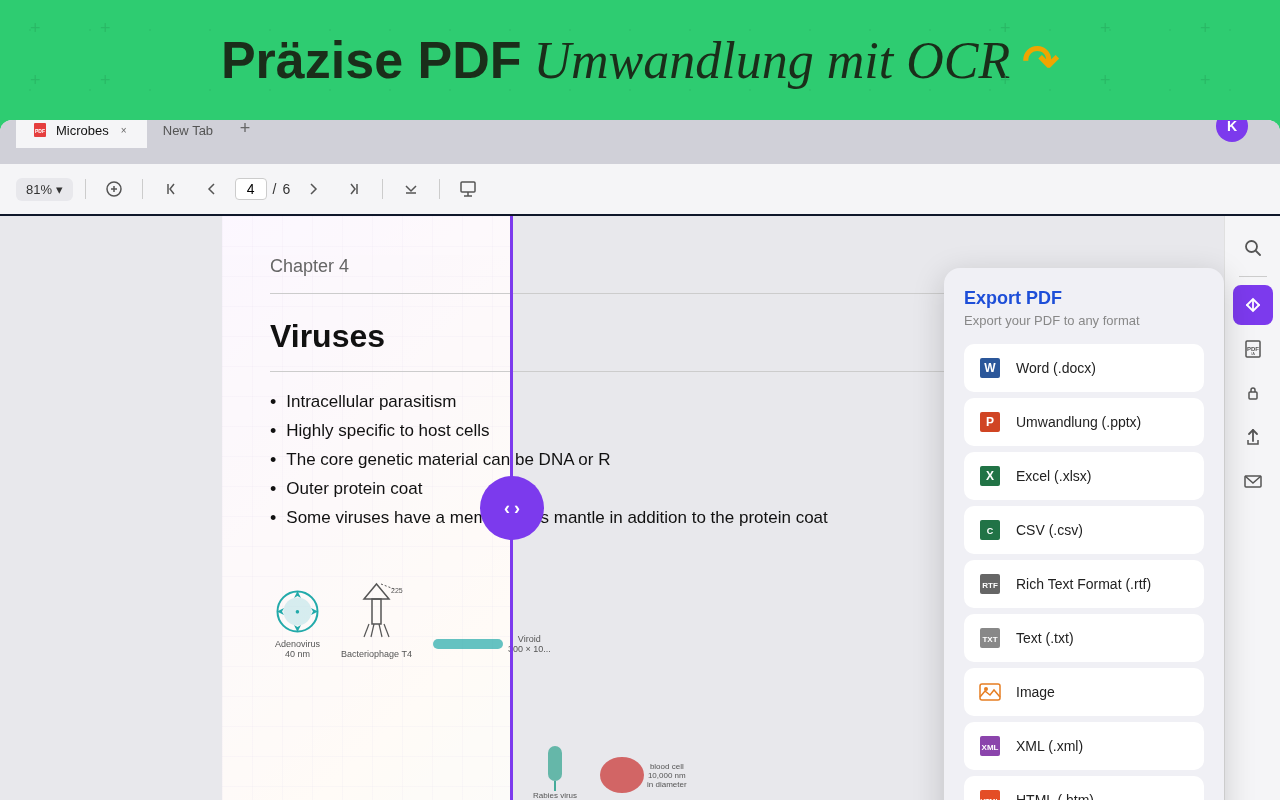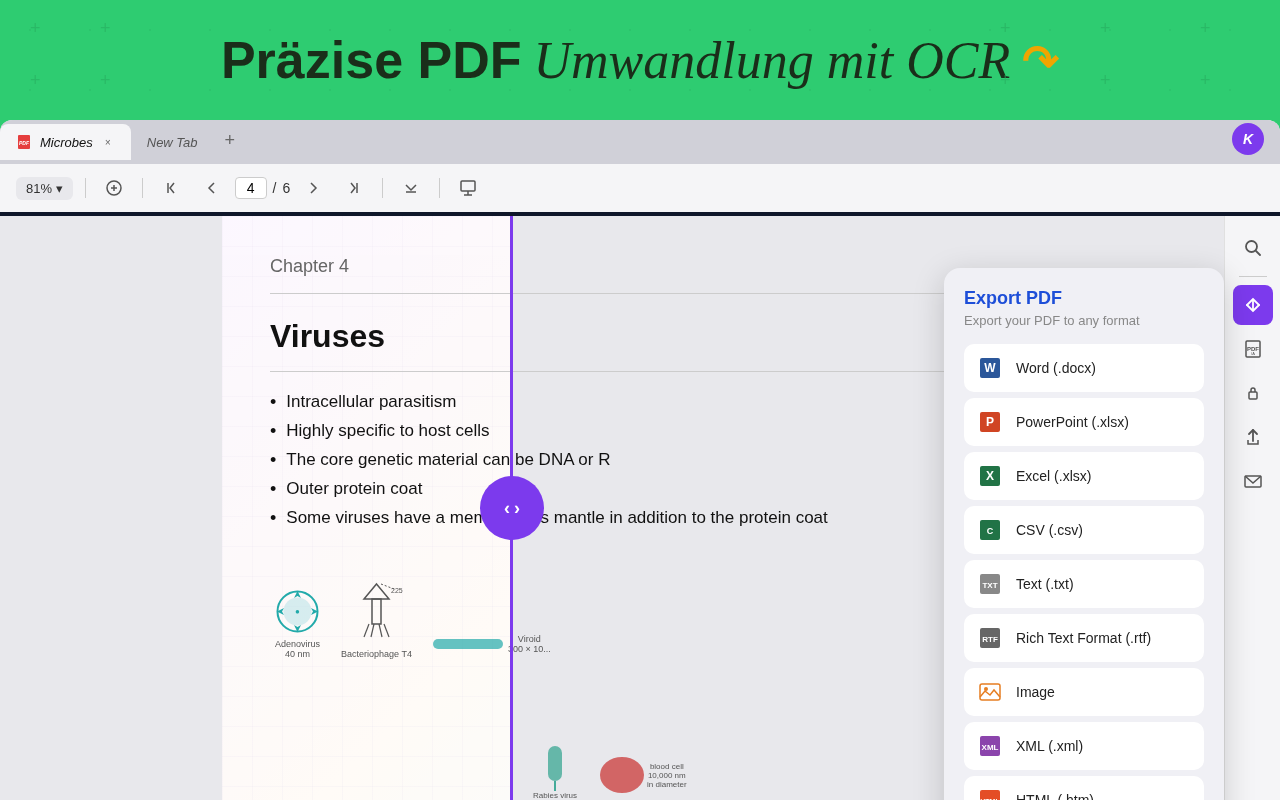--- a/index.html
+++ b/index.html
@@ -61,24 +61,23 @@
       border-radius: 12px 12px 0 0;
       overflow: hidden;
       position: relative;
     }
 
     
     .tab-bar {
       height: 44px;
       background: #d0d0d8;
       display: flex;
-      align-items: center;
-      padding: 0;
-      position: relative;
-      font-style: italic;
+      align-items: flex-end;
+      padding: 16px;
+      position: relative;
     }
     .tab {
       height: 36px;
       display: flex;
       align-items: center;
       padding: 0 16px;
       gap: 8px;
       font-size: 13px;
       color: #333;
       border-radius: 8px 8px 0 0;
@@ -135,21 +134,21 @@
     }
 
     
     .toolbar {
       height: 52px;
       background: #f5f5f7;
       display: flex;
       align-items: center;
       padding: 0 16px;
       gap: 8px;
-      border-bottom: 4px solid #0f172a;
+      border-bottom: 2px solid #0f172a;
     }
     .zoom-btn {
       display: flex;
       align-items: center;
       gap: 4px;
       background: #e8e8ec;
       border-radius: 6px;
       padding: 4px 10px;
       font-size: 13px;
       color: #333;
@@ -650,21 +649,21 @@
         <span>Word (.docx)</span>
       </div>
 
       <div class="export-option">
         <div class="export-icon">
           <svg width="24" height="24" viewBox="0 0 24 24">
             <rect x="2" y="2" width="20" height="20" rx="2" fill="#d04423"></rect>
             <text x="12" y="16" text-anchor="middle" font-size="12" fill="white" font-weight="bold">P</text>
           </svg>
         </div>
-        <span>PowerPoint (.xlsx)</span>
+        <span>Umwandlung (.pptx)</span>
       </div>
 
       <div class="export-option">
         <div class="export-icon">
           <svg width="24" height="24" viewBox="0 0 24 24">
             <rect x="2" y="2" width="20" height="20" rx="2" fill="#217346"></rect>
             <text x="12" y="16" text-anchor="middle" font-size="12" fill="white" font-weight="bold">X</text>
           </svg>
         </div>
         <span>Excel (.xlsx)</span>
@@ -676,35 +675,35 @@
             <rect x="2" y="2" width="20" height="20" rx="2" fill="#217346"></rect>
             <text x="12" y="16" text-anchor="middle" font-size="9" fill="white" font-weight="bold">C</text>
           </svg>
         </div>
         <span>CSV (.csv)</span>
       </div>
 
       <div class="export-option">
         <div class="export-icon">
           <svg width="24" height="24" viewBox="0 0 24 24">
+            <rect x="2" y="2" width="20" height="20" rx="2" fill="#666"></rect>
+            <text x="12" y="16" text-anchor="middle" font-size="8" fill="white" font-weight="bold">RTF</text>
+          </svg>
+        </div>
+        <span>Rich Text Format (.rtf)</span>
+      </div>
+
+      <div class="export-option">
+        <div class="export-icon">
+          <svg width="24" height="24" viewBox="0 0 24 24">
             <rect x="2" y="2" width="20" height="20" rx="2" fill="#888"></rect>
             <text x="12" y="16" text-anchor="middle" font-size="8" fill="white" font-weight="bold">TXT</text>
           </svg>
         </div>
         <span>Text (.txt)</span>
-      </div>
-
-      <div class="export-option">
-        <div class="export-icon">
-          <svg width="24" height="24" viewBox="0 0 24 24">
-            <rect x="2" y="2" width="20" height="20" rx="2" fill="#666"></rect>
-            <text x="12" y="16" text-anchor="middle" font-size="8" fill="white" font-weight="bold">RTF</text>
-          </svg>
-        </div>
-        <span>Rich Text Format (.rtf)</span>
       </div>
 
       <div class="export-option">
         <div class="export-icon">
           <svg width="24" height="24" viewBox="0 0 24 24">
             <rect x="2" y="4" width="20" height="16" rx="2" fill="none" stroke="#e67e22" stroke-width="1.5"></rect>
             <circle cx="8" cy="9" r="2" fill="#e67e22"></circle>
             <polyline points="2,17 7,11 12,15 16,10 22,17" fill="none" stroke="#e67e22" stroke-width="1.5"></polyline>
           </svg>
         </div>

